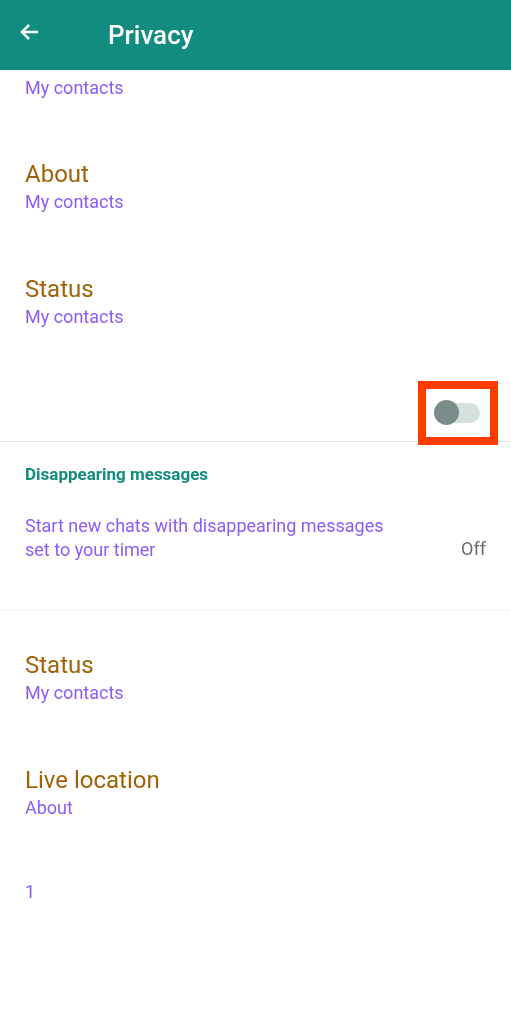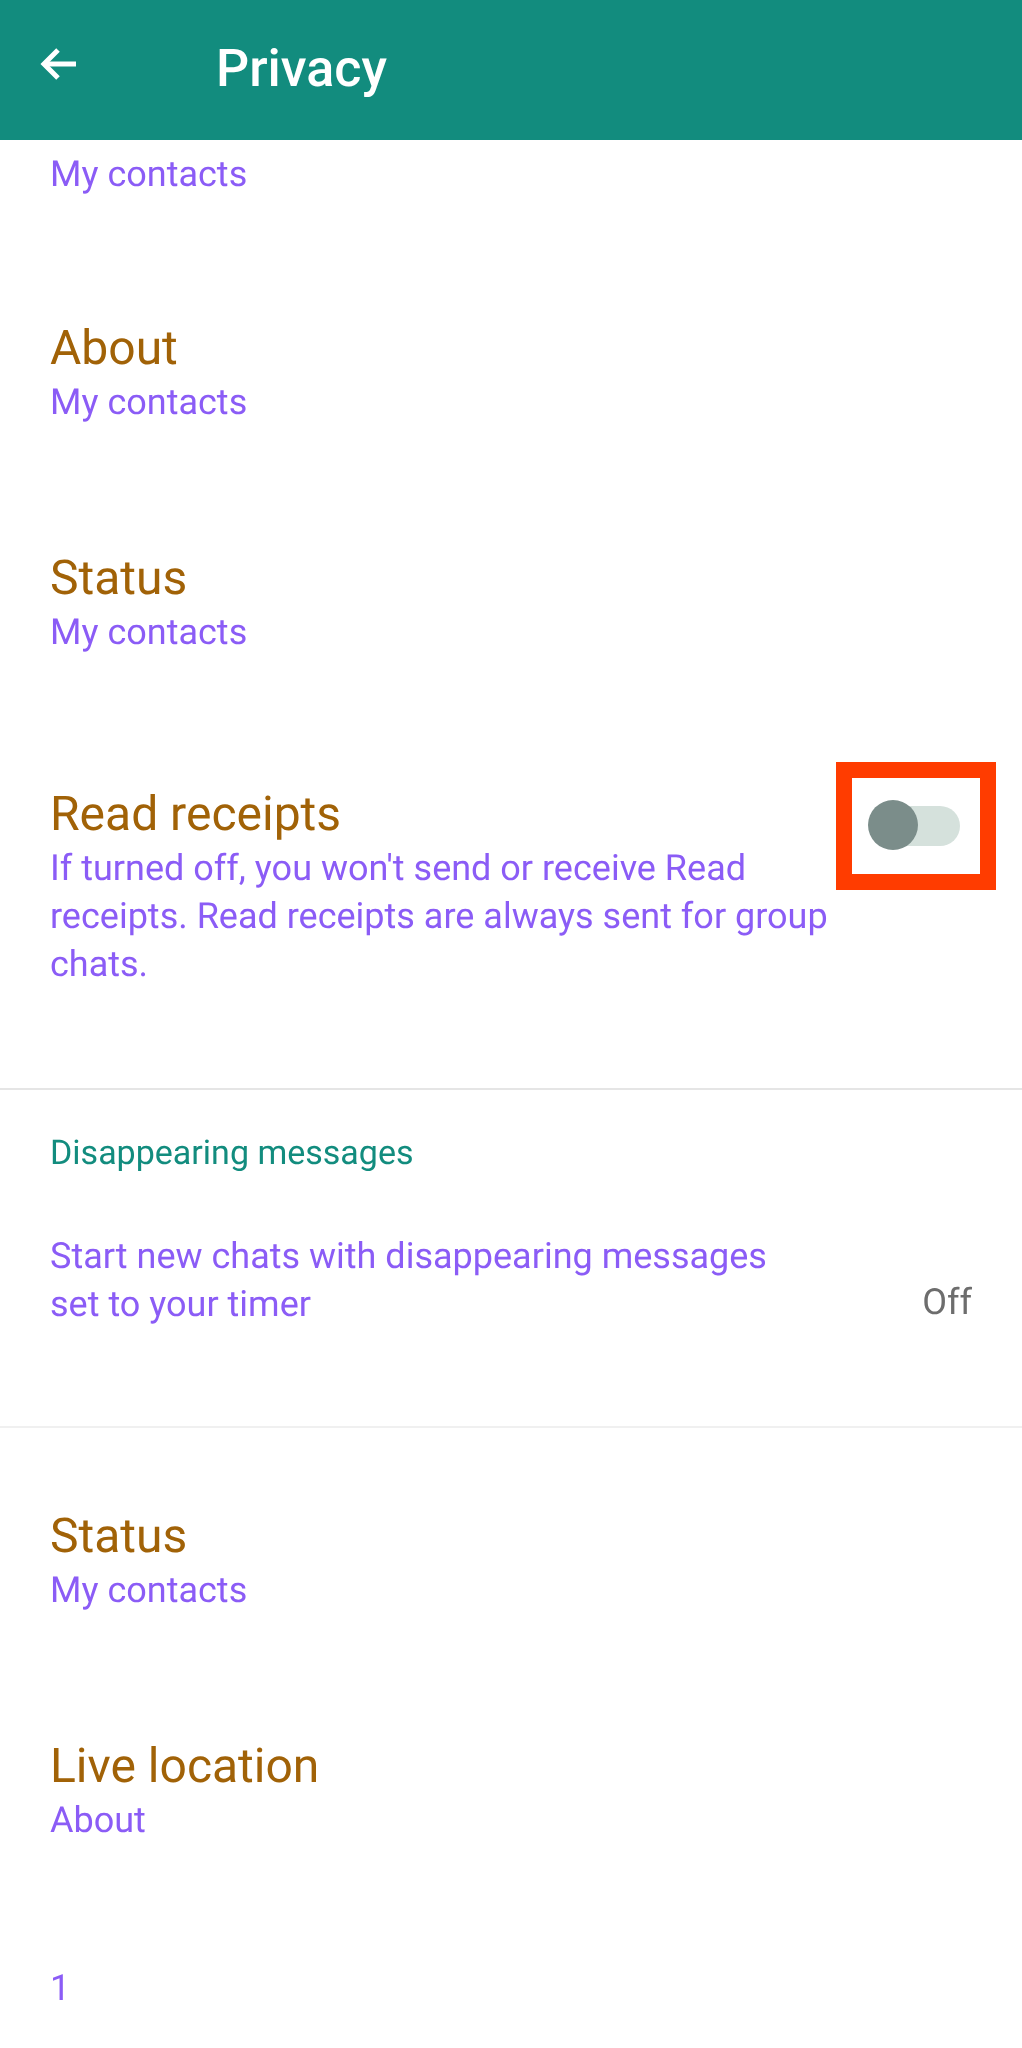--- a/index.html
+++ b/index.html
@@ -101,21 +101,21 @@
       background: #e5e5e5;
       margin: 30px 0 22px 0;
     }
     .divider.light {
       background: #f0f0f0;
       margin: 30px 0 26px 0;
     }
     .section-header {
       font-size: 17px;
       color: #128C7E;
-      font-weight: 400;
+      font-weight: 700;
       padding: 0 25px 16px 25px;
     }
     .spacer-sm { height: 28px; }
     .spacer-md { height: 32px; }
   </style>
 </head>
 <body>
 
 <div class="header">
   <span class="back-icon">
@@ -143,24 +143,20 @@
   <div class="spacer-sm"></div>
 
   <div class="setting-item">
     <div class="setting-title">Status</div>
     <div class="setting-subtitle">My contacts</div>
   </div>
 
   <div class="spacer-md"></div>
 
   <div class="setting-row">
-    <div class="text-col">
-      <div class="setting-title">Read receipts</div>
-      <div class="setting-subtitle">If turned off, you won't send or receive Read receipts. Read receipts are always sent for group chats.</div>
-    </div>
     <div class="toggle-box">
       <div class="toggle">
         <div class="toggle-knob"></div>
       </div>
     </div>
   </div>
 
   <div class="divider"></div>
 
   <div class="section-header">Disappearing messages</div>

